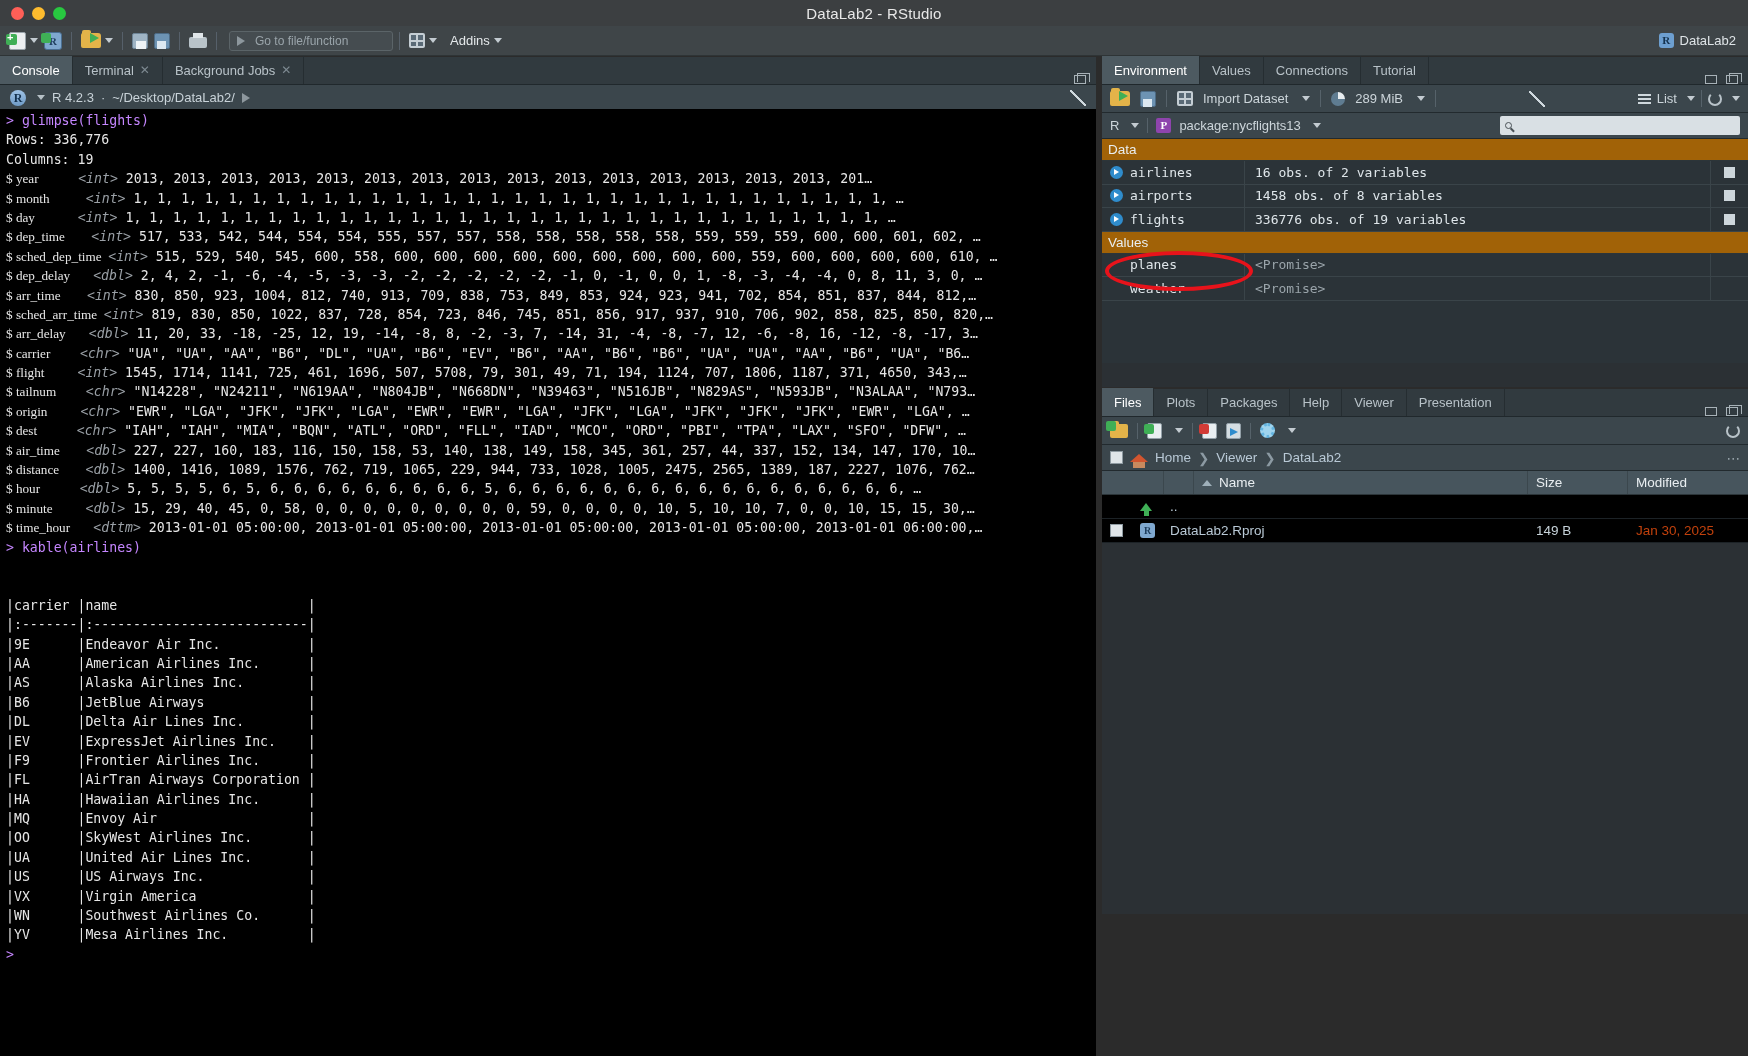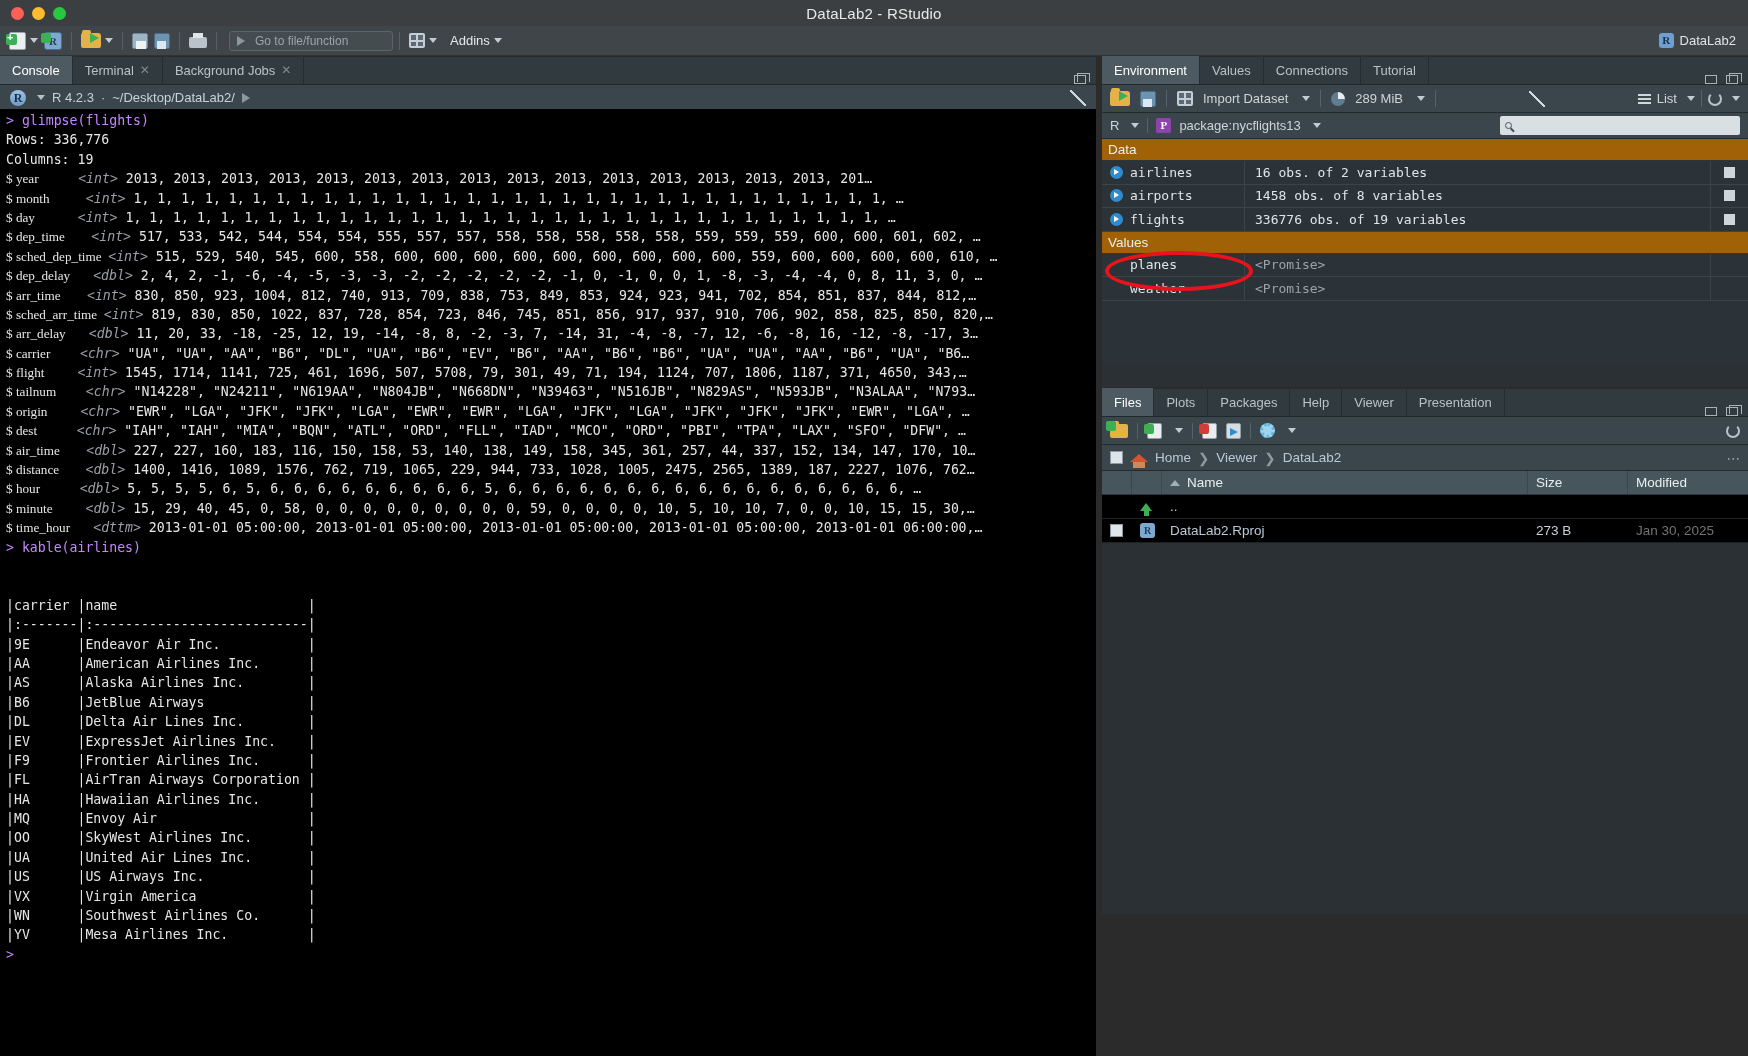--- a/index.html
+++ b/index.html
@@ -325,21 +325,21 @@
     border-right: 9px solid transparent; border-bottom: 8px solid #d2552f;
     position: relative;
   }
   .home-ic::after {
     content: ''; position: absolute; left: -6px; top: 8px;
     width: 12px; height: 6px; background: #c98a5e;
   }
   .crumb-sep { color: #8c9aa3; }
   .files-head {
     height: 24px; background: #47555d; display: flex; align-items: center;
-    font-size: 13.5px; color: #e9eef1; border-bottom: 1px solid #2c3539;
+    font-size: 13.5px; color: #e9eef1; border-bottom: 1px solid #2c3539; padding-left: 32px;
   }
   .files-head .hc { height: 100%; display: flex; align-items: center; padding-left: 8px; }
   .fh-1 { width: 30px; border-right: 1px solid #3b474d; }
   .fh-2 { width: 30px; border-right: 1px solid #3b474d; }
   .fh-name { flex: 1; gap: 7px; border-right: 1px solid #3b474d; }
   .fh-size { width: 100px; border-right: 1px solid #3b474d; }
   .fh-mod { width: 120px; }
   .sort-caret {
     width: 0; height: 0; border-left: 5px solid transparent;
     border-right: 5px solid transparent; border-bottom: 6px solid #9fb0ba;
@@ -347,21 +347,21 @@
   .files-body { background: #000000; flex: 1; }
   .file-row {
     height: 24px; display: flex; align-items: center;
     font-size: 13.5px; color: #b9c9d6; border-bottom: 1px solid #1c2226;
   }
   .file-row .fc { height: 100%; display: flex; align-items: center; padding-left: 8px; }
   .fc-1 { width: 30px; }
   .fc-2 { width: 30px; }
   .fc-name { flex: 1; gap: 7px; }
   .fc-size { width: 100px; color: #c7d3da; }
-  .fc-mod { width: 120px; color: #737373; text-align: right; }
+  .fc-mod { width: 120px; color: #c2410c; text-align: right; }
   .up-arrow {
     width: 0; height: 0; border-left: 6px solid transparent;
     border-right: 6px solid transparent; border-bottom: 8px solid #3faf56;
     position: relative;
   }
   .up-arrow::after {
     content: ''; position: absolute; left: -2.5px; top: 8px;
     width: 5px; height: 5px; background: #3faf56;
   }
   .file-check {
@@ -674,17 +674,17 @@
     <div class="file-row">
       <div class="fc fc-1">
         <span class="file-check"></span>
       </div>
       <div class="fc fc-2">
         <span class="rproj-ic">R</span>
       </div>
       <div class="fc fc-name">
         <span>DataLab2.Rproj</span>
       </div>
-      <div class="fc fc-size">273 B</div>
+      <div class="fc fc-size">149 B</div>
       <div class="fc fc-mod">Jan 30, 2025</div>
     </div>
   </div>
 </div>
 
 </body></html>

